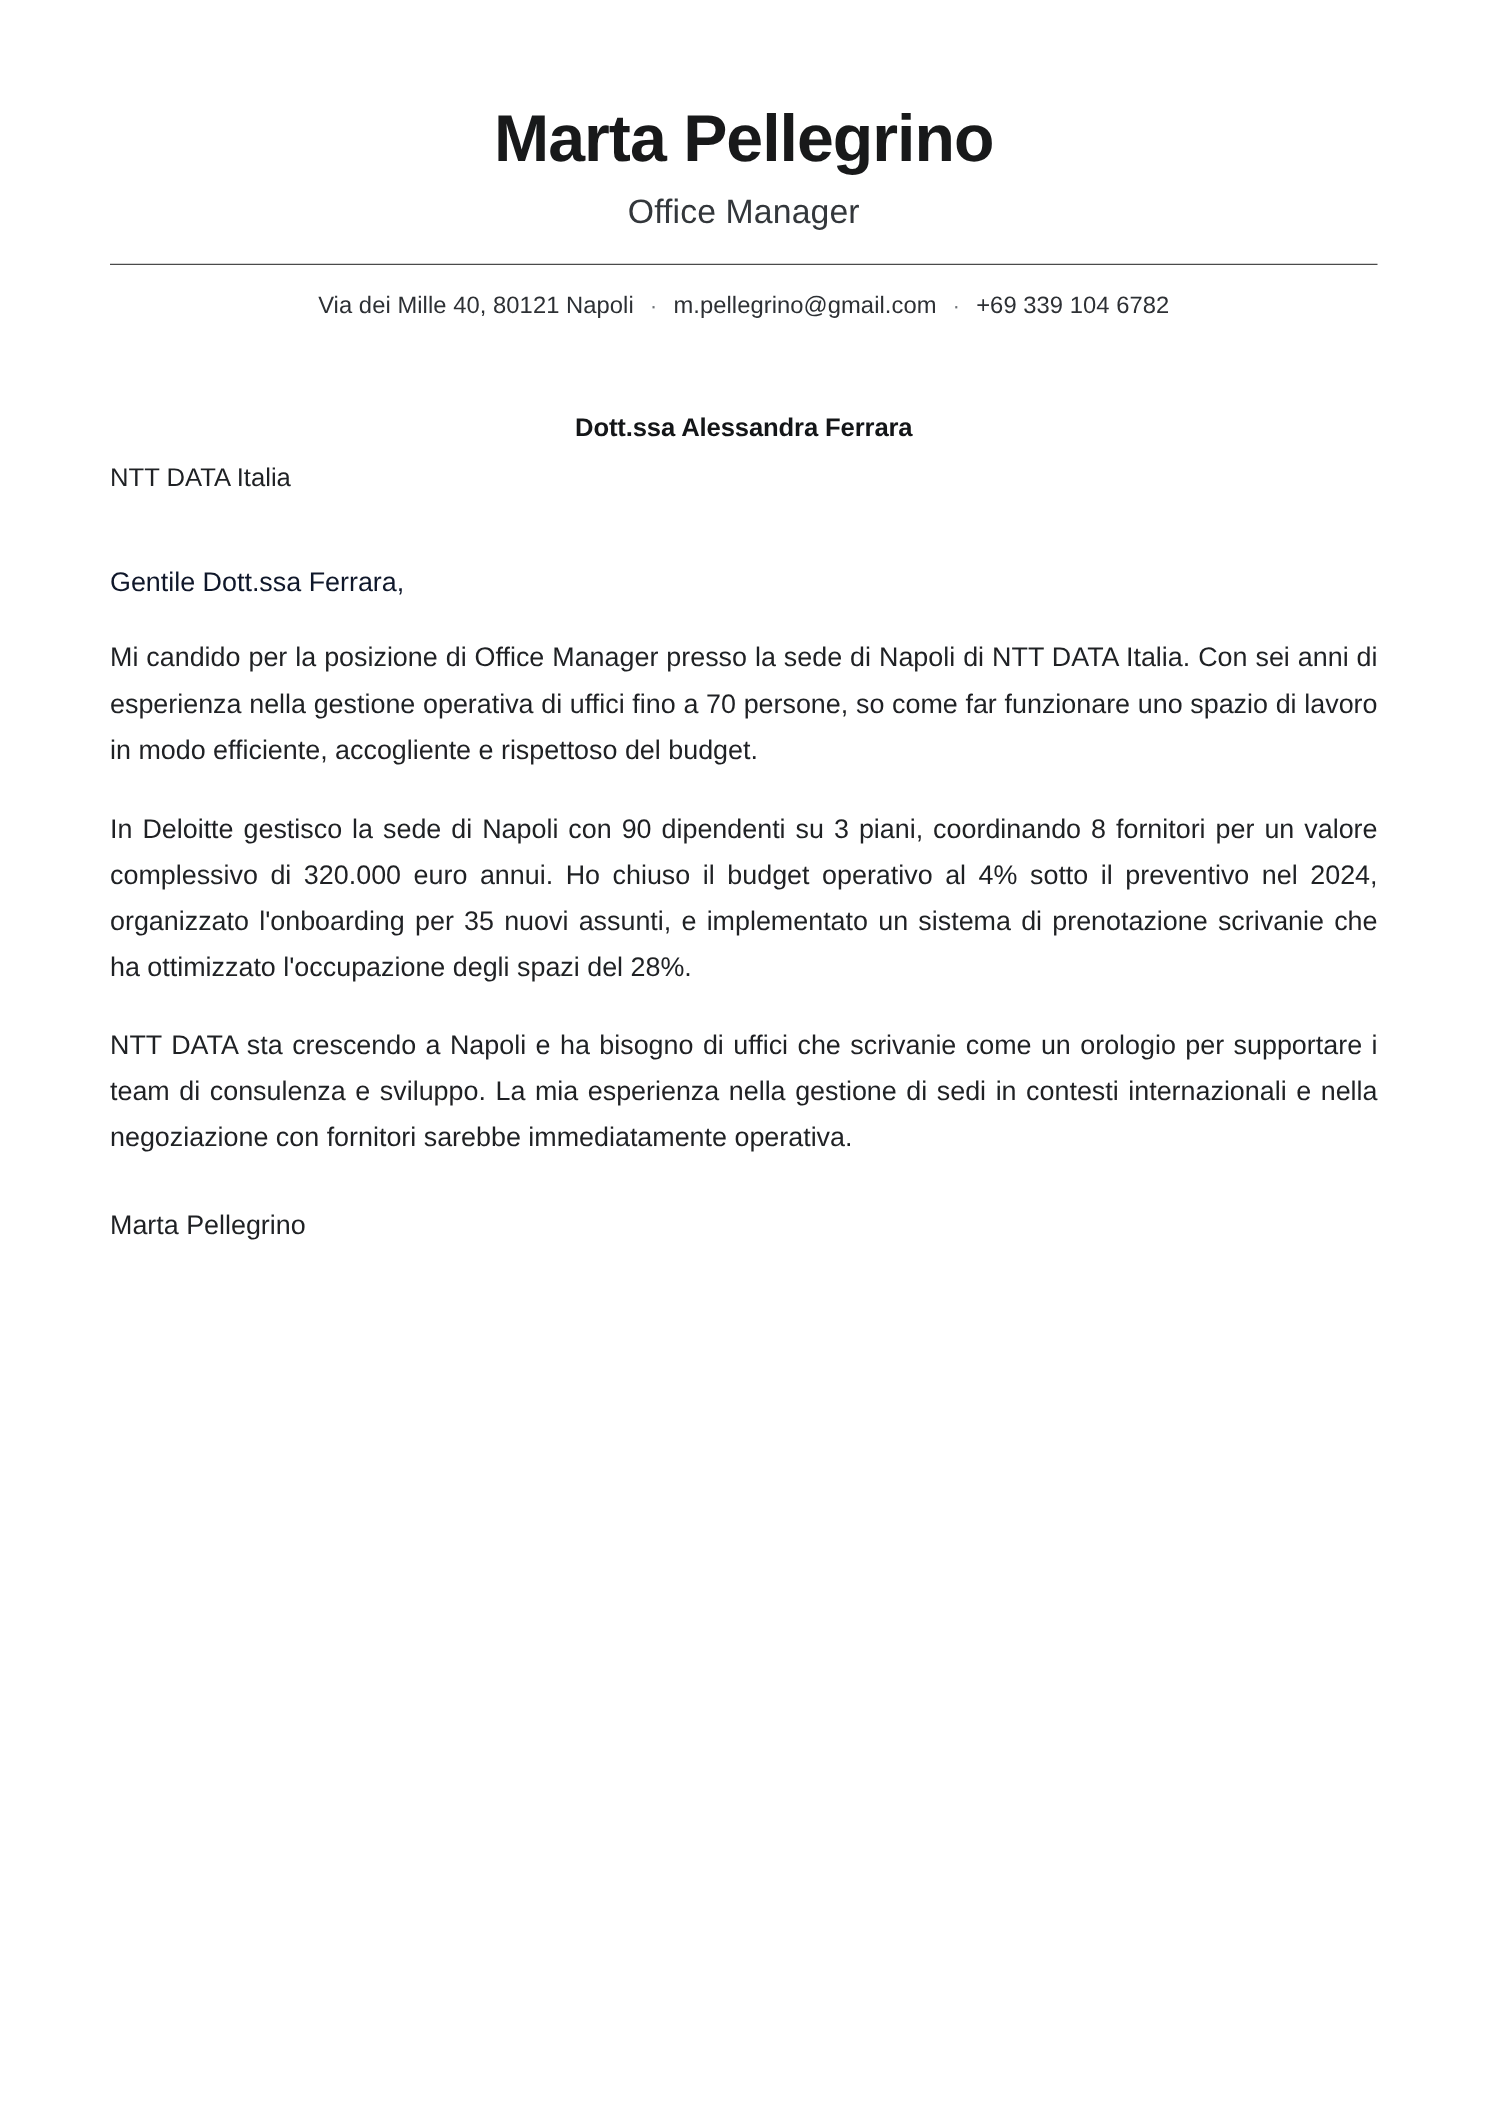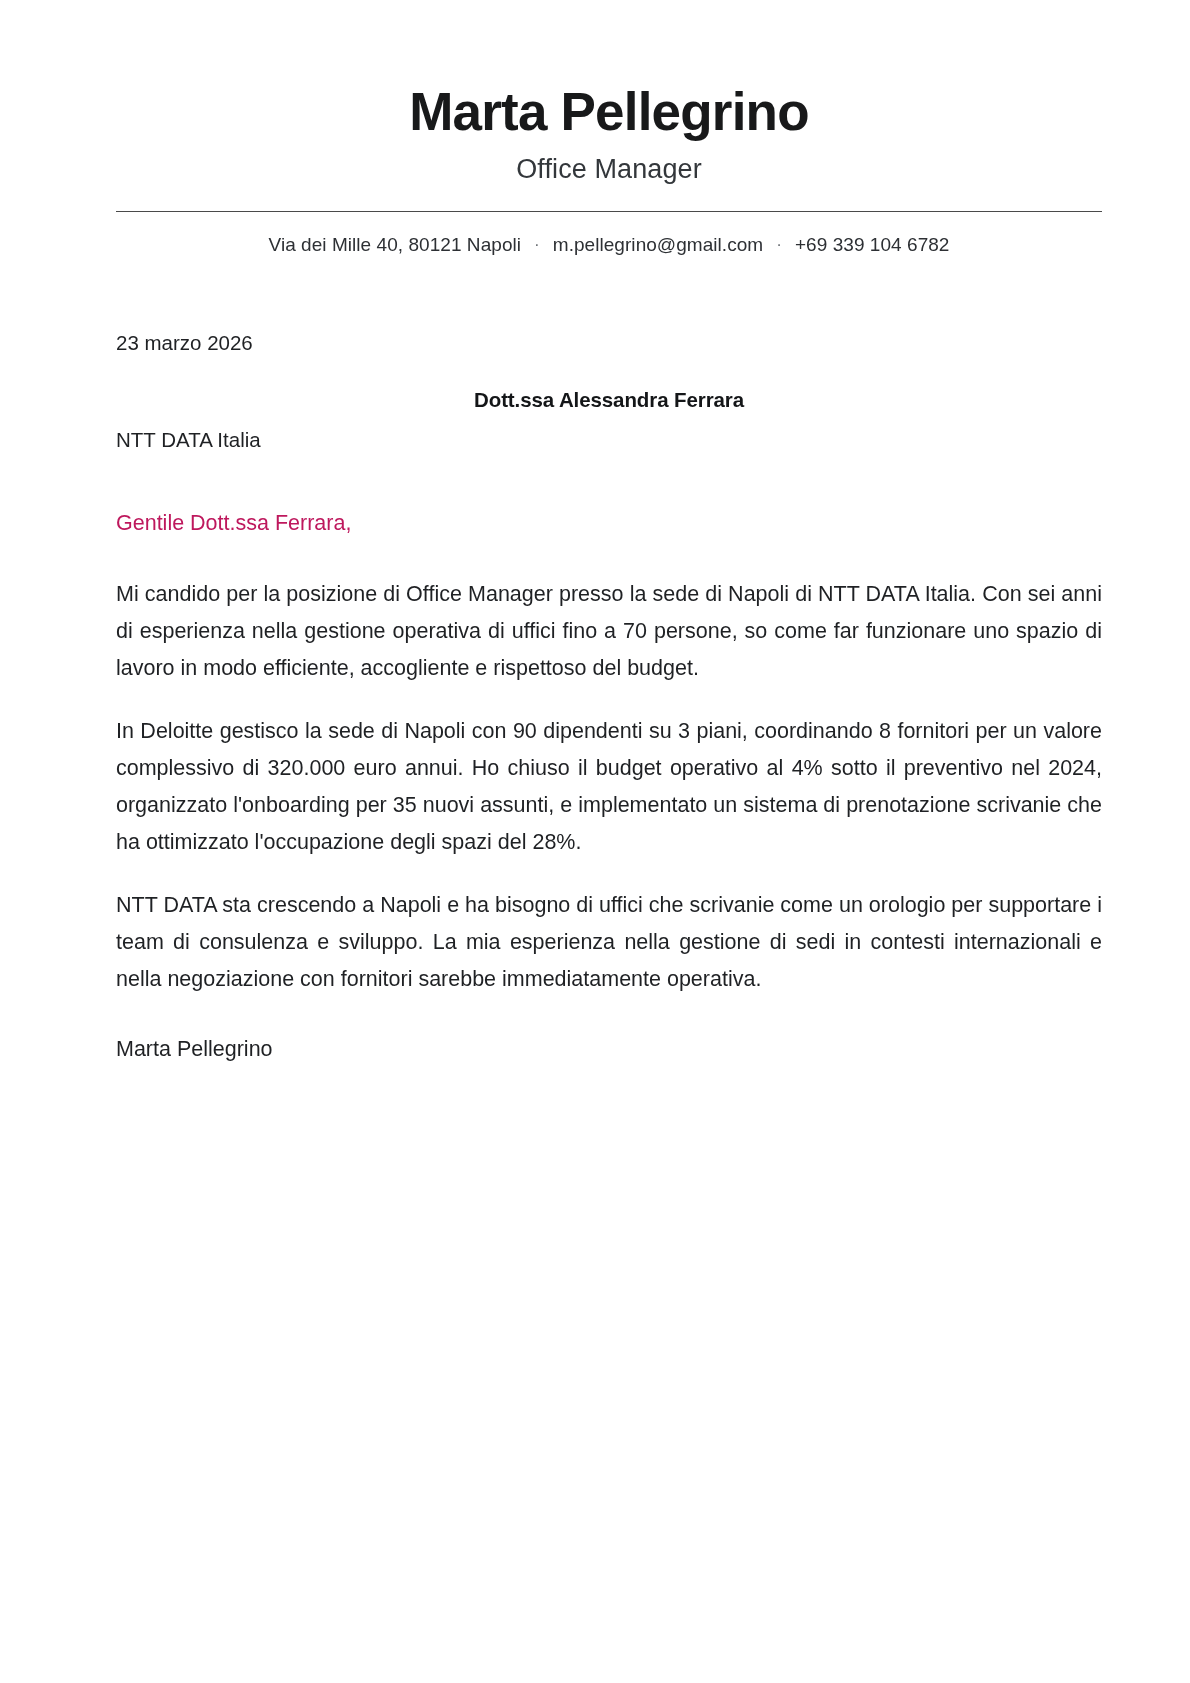--- a/index.html
+++ b/index.html
@@ -13,21 +13,21 @@
   body {
     font-family: "Liberation Sans", sans-serif;
     color: #1a1a1a;
     -webkit-font-smoothing: antialiased;
   }
 
   .page {
     width: 1190px;
     height: 1683px;
     background: #ffffff;
-    padding: 70px 88px 60px 116px;
+    padding: 70px 88px 60px 88px;
     position: relative;
   }
 
   
   .letterhead {
     text-align: center;
     padding-top: 12px;
   }
 
   .candidate-name {
@@ -105,23 +105,23 @@
     margin-top: 9px;
   }
 
   
   .letter-body {
     margin-top: 50px;
   }
 
   .salutation {
     font-size: 21.5px;
-    color: #be185d;
+    color: #0f172a;
     line-height: 1.62;
-    margin-bottom: 36px;
+    margin-bottom: 24px;
   }
 
   .para {
     font-size: 21.5px;
     color: #1f2124;
     line-height: 1.72;
     text-align: justify;
     text-justify: inter-word;
     margin-bottom: 26px;
     hyphens: none;
@@ -156,21 +156,20 @@
     <div class="contact-line">
       <span>Via dei Mille 40, 80121 Napoli</span>
       <span class="contact-sep">·</span>
       <span>m.pellegrino@gmail.com</span>
       <span class="contact-sep">·</span>
       <span>+69 339 104 6782</span>
     </div>
   </header>
 
   <section class="meta">
-    <div class="letter-date">23 marzo 2026</div>
 
     <div class="recipient">
       <div class="recipient-name">Dott.ssa Alessandra Ferrara</div>
       <div class="recipient-company">NTT DATA Italia</div>
     </div>
   </section>
 
   <section class="letter-body">
     <p class="salutation">Gentile Dott.ssa Ferrara,</p>
 

